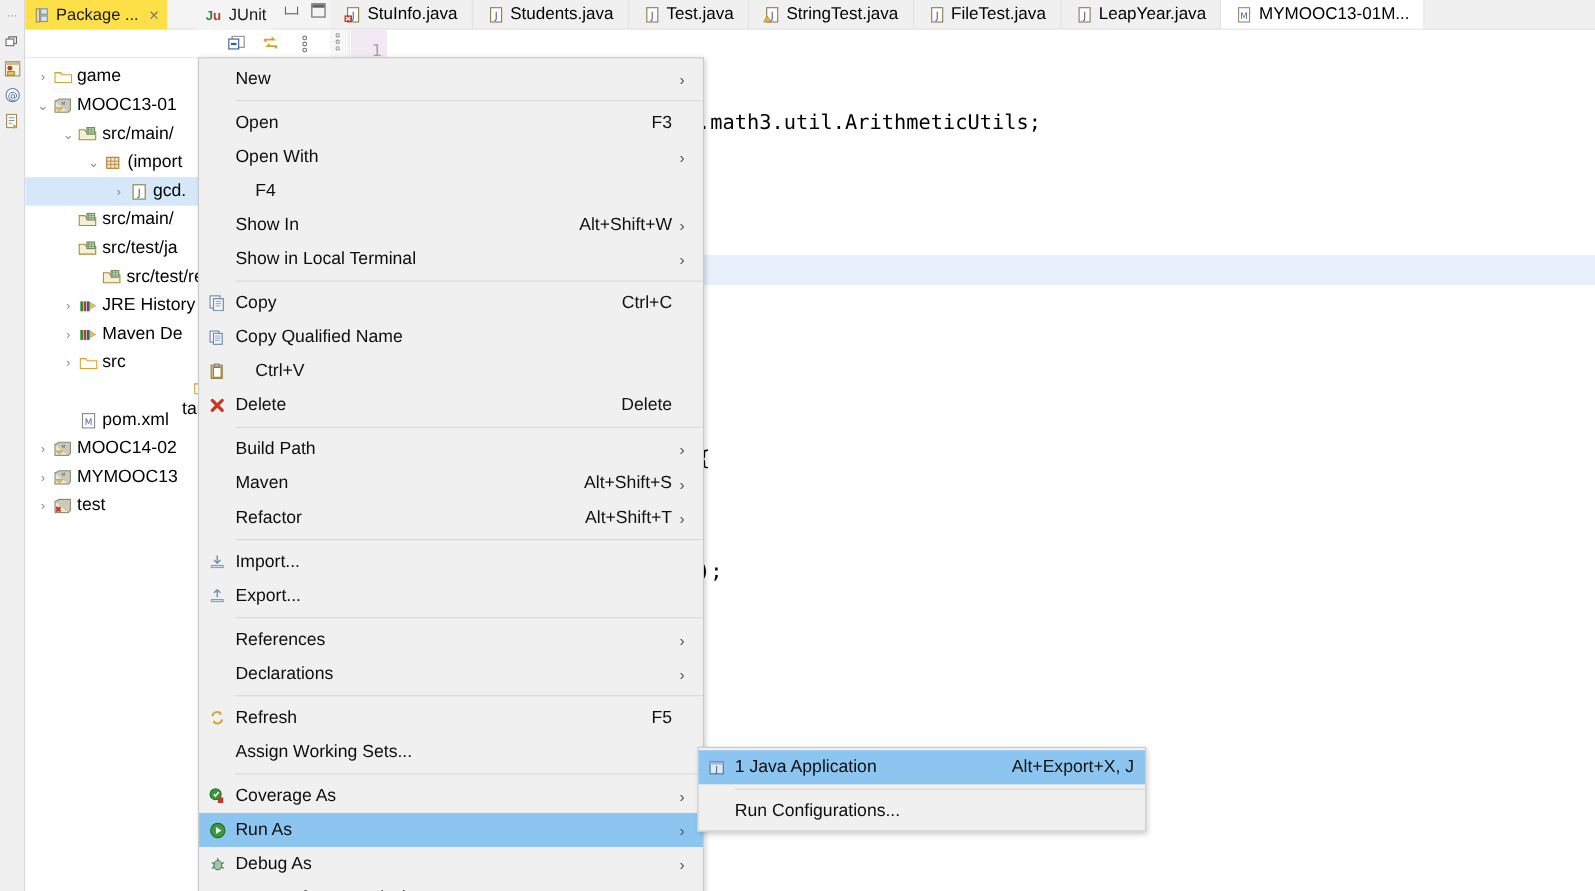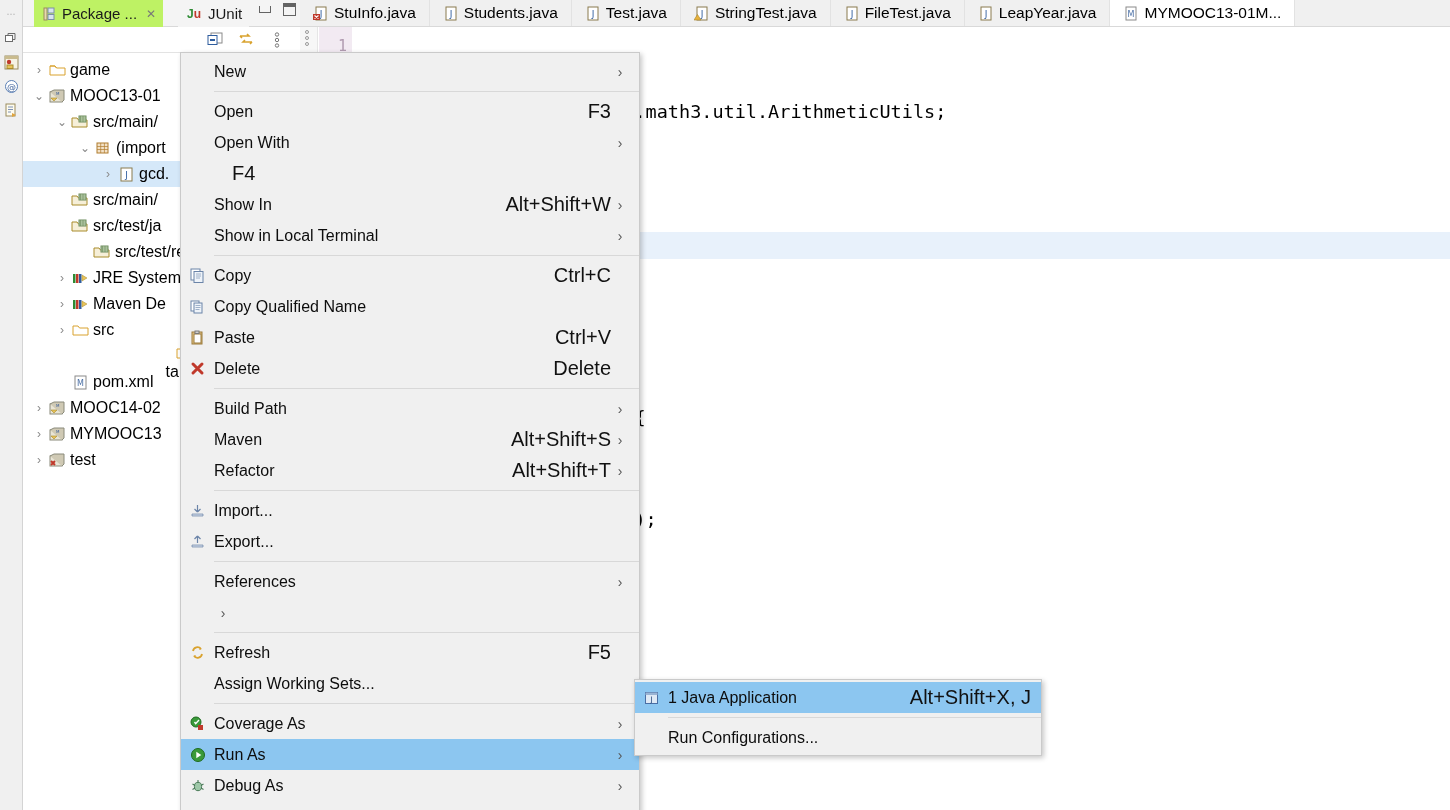--- a/index.html
+++ b/index.html
@@ -28,21 +28,21 @@
   
   .viewtabs {
     position: absolute; left: 23px; top: 0; width: 277px; height: 27px;
     background: #f4f4f4; border-bottom: 1px solid #d9d9d9;
   }
   .vtab {
     position: absolute; top: 0; height: 27px;
     display: flex; align-items: center; gap: 5px; padding: 0 7px;
     font-size: 15px; white-space: nowrap;
   }
-  .vtab.active { left: 11px; background: #bef264; }
+  .vtab.active { left: 0; background: #fde047; }
   .vtab.inactive { left: 155px; background: #f4f4f4; }
   .vtab .vtab-close { color: #787878; font-size: 12px; margin-left: 4px; }
 
   .wincontrols {
     position: absolute; right: 4px; top: 3px;
     display: flex; gap: 12px; align-items: center;
   }
   .wc-min { width: 12px; height: 7px; border: 1.5px solid #646464; border-top: none; }
   .wc-max { width: 13px; height: 13px; border: 1.5px solid #646464; }
   .wc-max::before { content: ""; display: block; height: 3px; background: #646464; }
@@ -128,21 +128,21 @@
     box-shadow: 2px 2px 5px rgba(0,0,0,.22);
     padding: 3px 0; z-index: 50;
   }
   .mi {
     position: relative; display: flex; align-items: center; height: 31px;
     padding: 0 10px 0 0; font-size: 16px; color: #0d0d0d; white-space: nowrap;
   }
   .mi.hl { background: #8cc6f0; }
   .mi-ico { width: 33px; flex: 0 0 33px; display: flex; align-items: center; justify-content: center; }
   .mi-label { flex: 1 1 auto; }
-  .mi-accel { color: #111; padding-left: 18px; font-size: 20px; }
+  .mi-accel { color: #111; padding-left: 18px; font-size: 16px; }
   .mi-arrow { width: 18px; text-align: center; color: #555; font-size: 14px; }
   .mi-arrow.empty { visibility: hidden; }
   .msep { height: 1px; background: #d8d8d8; margin: 4px 0 4px 33px; }
 
   
   .submenu {
     position: absolute; left: 634px; top: 679px; width: 408px;
     background: #f0f0f0; border: 1px solid #cacaca;
     box-shadow: 2px 2px 5px rgba(0,0,0,.22);
     padding: 2px 0; z-index: 60;
@@ -330,21 +330,21 @@
     <div class="trow" style="padding-left:31px;">
       <span class="arrow">›</span>
       <span class="ticon">
         <svg width="18" height="14" viewBox="0 0 18 14">
             <rect x="2" y="3" width="2.5" height="9" fill="#2e8b34"></rect>
             <rect x="5" y="3" width="2.5" height="9" fill="#c0392b"></rect>
             <rect x="8" y="3" width="2.5" height="9" fill="#2f5d9e"></rect>
             <path d="M11 4l5 3-5 3z" fill="#e8c35a" stroke="#a98c2c" stroke-width=".5"></path>
           </svg>
       </span>
-      <span class="tlabel">JRE System</span>
+      <span class="tlabel">JRE History</span>
     </div>
 
     <div class="trow" style="padding-left:31px;">
       <span class="arrow">›</span>
       <span class="ticon">
         <svg width="18" height="14" viewBox="0 0 18 14">
             <rect x="2" y="3" width="2.5" height="9" fill="#2e8b34"></rect>
             <rect x="5" y="3" width="2.5" height="9" fill="#c0392b"></rect>
             <rect x="8" y="3" width="2.5" height="9" fill="#2f5d9e"></rect>
             <path d="M11 4l5 3-5 3z" fill="#e8c35a" stroke="#a98c2c" stroke-width=".5"></path>
@@ -574,21 +574,20 @@
       <span class="mi-arrow empty">›</span>
     </div>
     <div class="mi">
       <span class="mi-ico">
         <svg width="15" height="15" viewBox="0 0 15 15">
             <rect x="2" y="2" width="10" height="12" fill="#e8c88a" stroke="#9a7a3a"></rect>
             <rect x="4" y="4" width="7" height="9" fill="#fff" stroke="#9a7a3a"></rect>
             <rect x="5" y="1" width="4" height="2.5" fill="#cfcfcf" stroke="#7a7a7a"></rect>
           </svg>
       </span>
-      <span class="mi-label">Paste</span>
       <span class="mi-accel">Ctrl+V</span>
       <span class="mi-arrow empty">›</span>
     </div>
     <div class="mi">
       <span class="mi-ico">
         <svg width="15" height="15" viewBox="0 0 15 15">
             <path d="M3 3l9 9M12 3l-9 9" stroke="#c0392b" stroke-width="3" stroke-linecap="round"></path>
           </svg>
       </span>
       <span class="mi-label">Delete</span>
@@ -638,20 +637,21 @@
     </div>
     <div class="msep"></div>
 
     <div class="mi">
       <span class="mi-ico"></span>
       <span class="mi-label">References</span>
       <span class="mi-arrow">›</span>
     </div>
     <div class="mi">
       <span class="mi-ico"></span>
+      <span class="mi-label">Declarations</span>
       <span class="mi-arrow">›</span>
     </div>
     <div class="msep"></div>
 
     <div class="mi">
       <span class="mi-ico">
         <svg width="15" height="15" viewBox="0 0 15 15">
             <path d="M3 6a4.5 4.5 0 018-2M12 9a4.5 4.5 0 01-8 2" fill="none" stroke="#d9a22e" stroke-width="1.8"></path>
             <path d="M10 2.5l1.5 1.8-2.3.6z" fill="#d9a22e"></path>
             <path d="M5 12.5l-1.5-1.8 2.3-.6z" fill="#d9a22e"></path>
@@ -710,21 +710,21 @@
   <div class="submenu">
     <div class="mi hl">
       <span class="mi-ico">
         <svg width="15" height="14" viewBox="0 0 15 14">
             <rect x="1.5" y="1.5" width="12" height="11" fill="#dfe9f5" stroke="#4a6fa5"></rect>
             <rect x="1.5" y="1.5" width="12" height="2.5" fill="#9ab4d4"></rect>
             <text x="7.5" y="11" font-size="7.5" text-anchor="middle" fill="#22457a" font-family="DejaVu Sans">J</text>
           </svg>
       </span>
       <span class="mi-label">1 Java Application</span>
-      <span class="mi-accel">Alt+Shift+X, J</span>
+      <span class="mi-accel">Alt+Export+X, J</span>
     </div>
     <div class="msep"></div>
     <div class="mi">
       <span class="mi-ico"></span>
       <span class="mi-label">Run Configurations...</span>
     </div>
   </div>
 
 </div>
 

